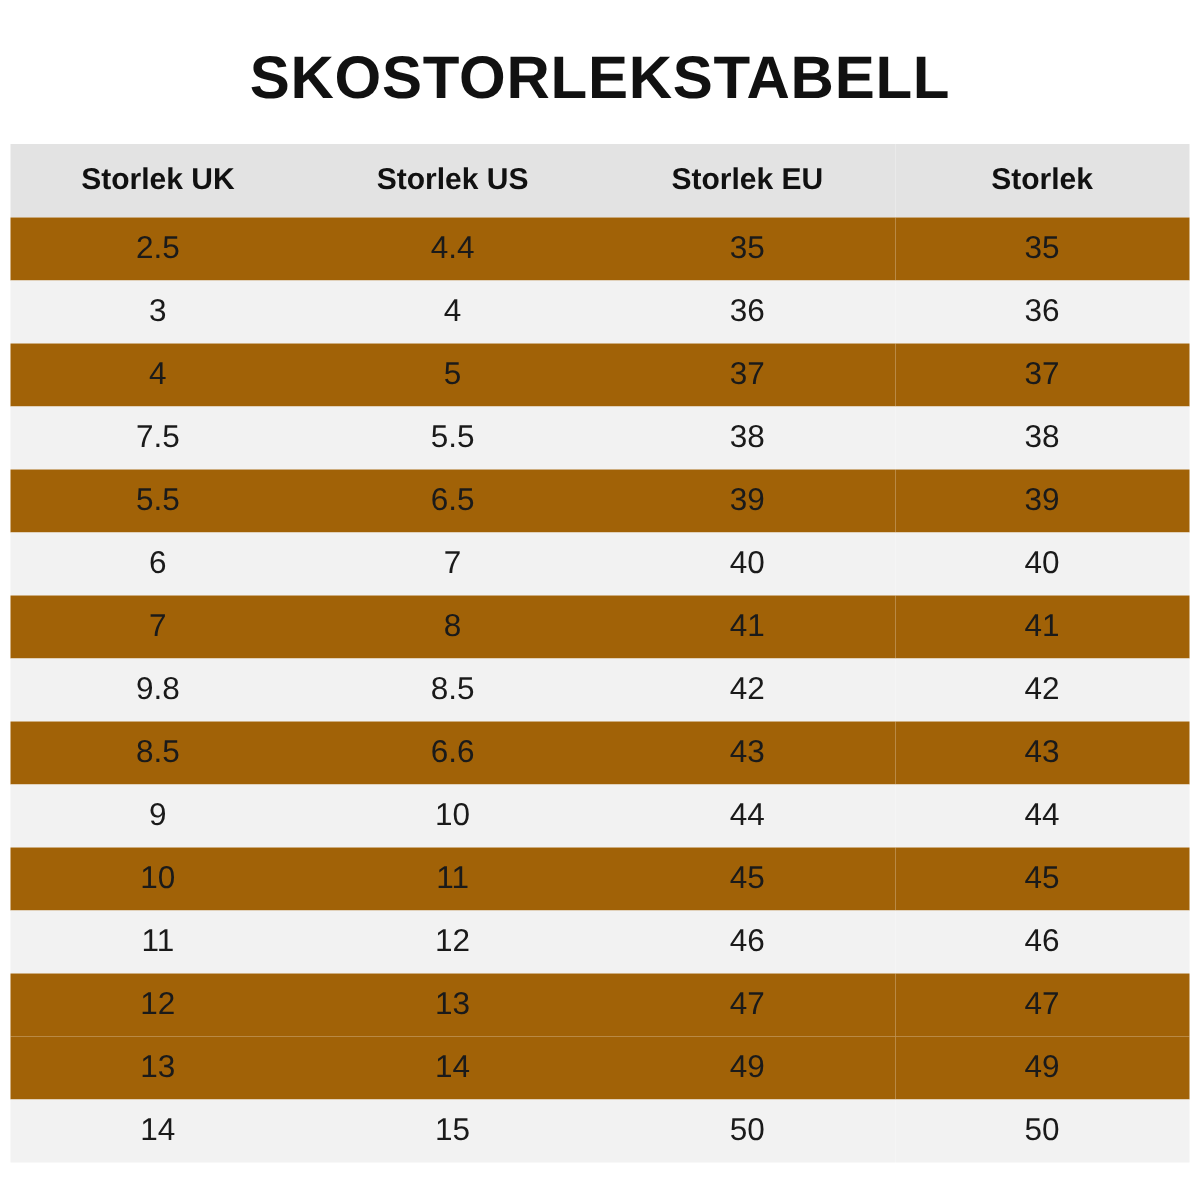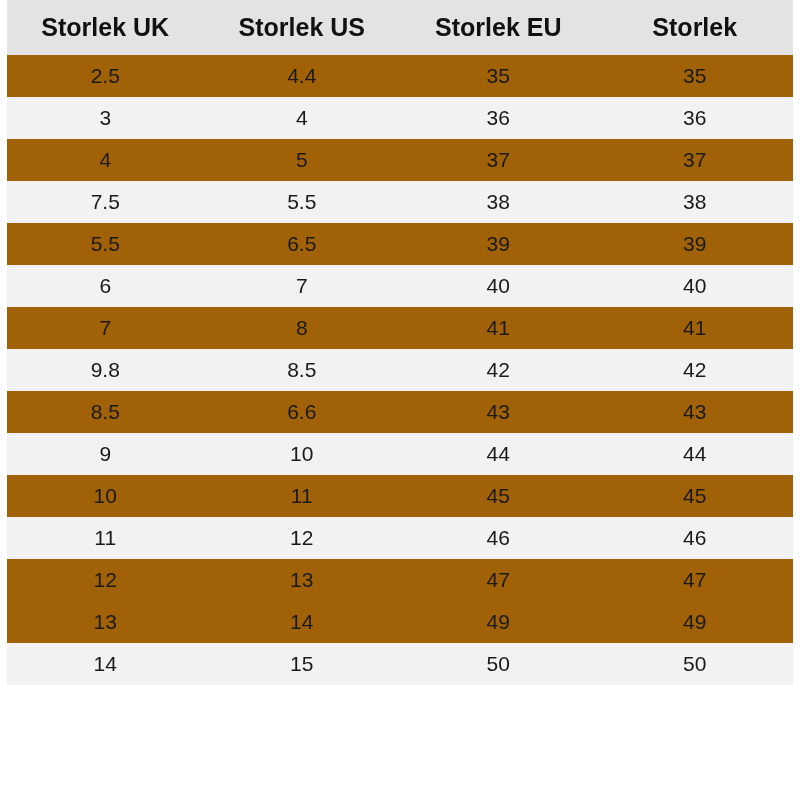--- a/index.html
+++ b/index.html
@@ -31,21 +31,21 @@
     line-height: 1.1;
   }
   table.size-table {
     width: 786px;
     margin: 0 auto;
     border-collapse: collapse;
     table-layout: fixed;
   }
   table.size-table th {
     background: #e3e3e3;
-    font-size: 25px;
+    font-size: 20px;
     font-weight: bold;
     color: #111111;
     padding: 13px 0 13px 0;
     text-align: center;
     border: none;
   }
   table.size-table td {
     font-size: 21px;
     color: #1a1a1a;
     text-align: center;
@@ -57,20 +57,21 @@
     background: #a16207;
   }
   table.size-table tbody tr.even td {
     background: #f2f2f2;
   }
 </style>
 </head>
 <body>
 
 <div class="page">
+  <h1 class="title">SKOSTORLEKSTABELL</h1>
 
   <table class="size-table">
     <thead>
       <tr>
         <th>Storlek UK</th>
         <th>Storlek US</th>
         <th>Storlek EU</th>
         <th>Storlek</th>
       </tr>
     </thead>

